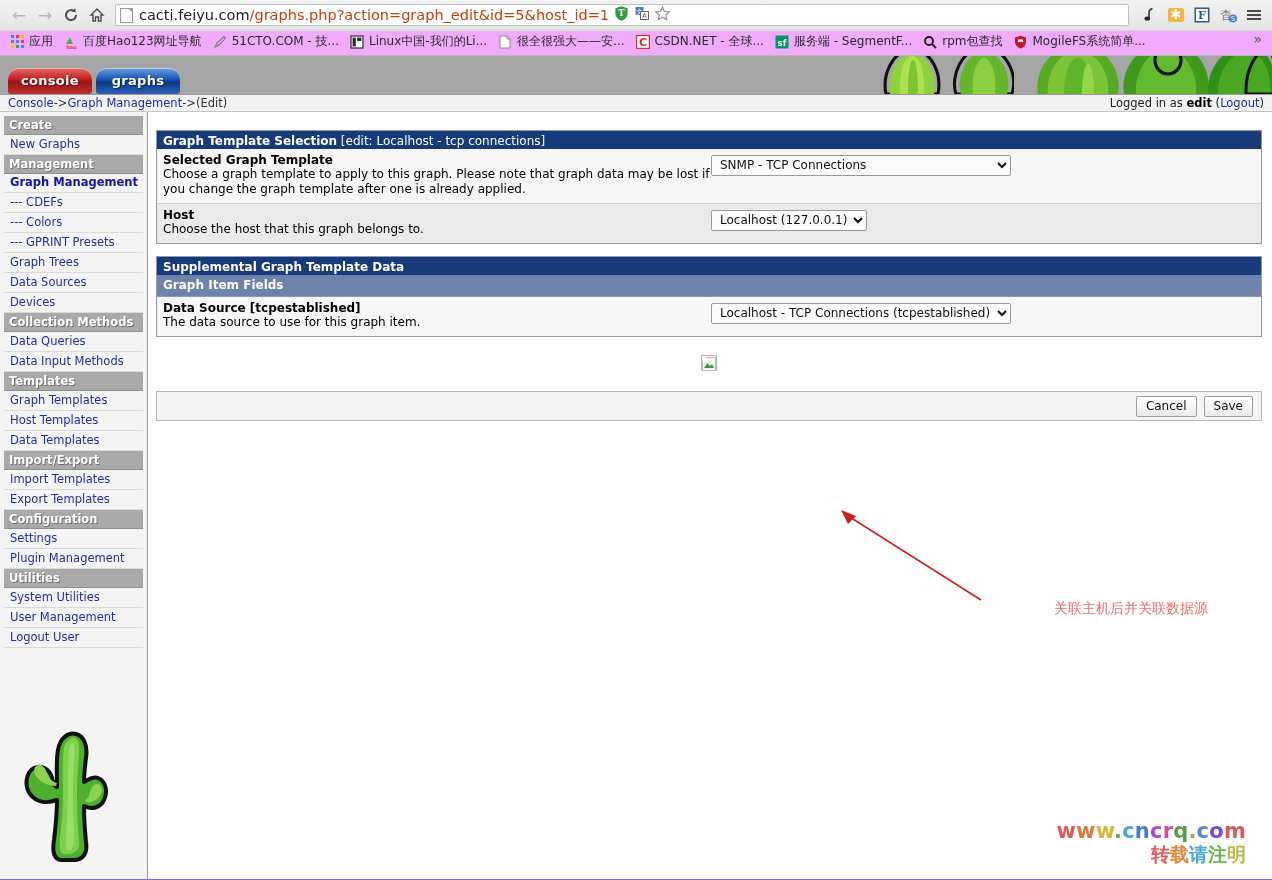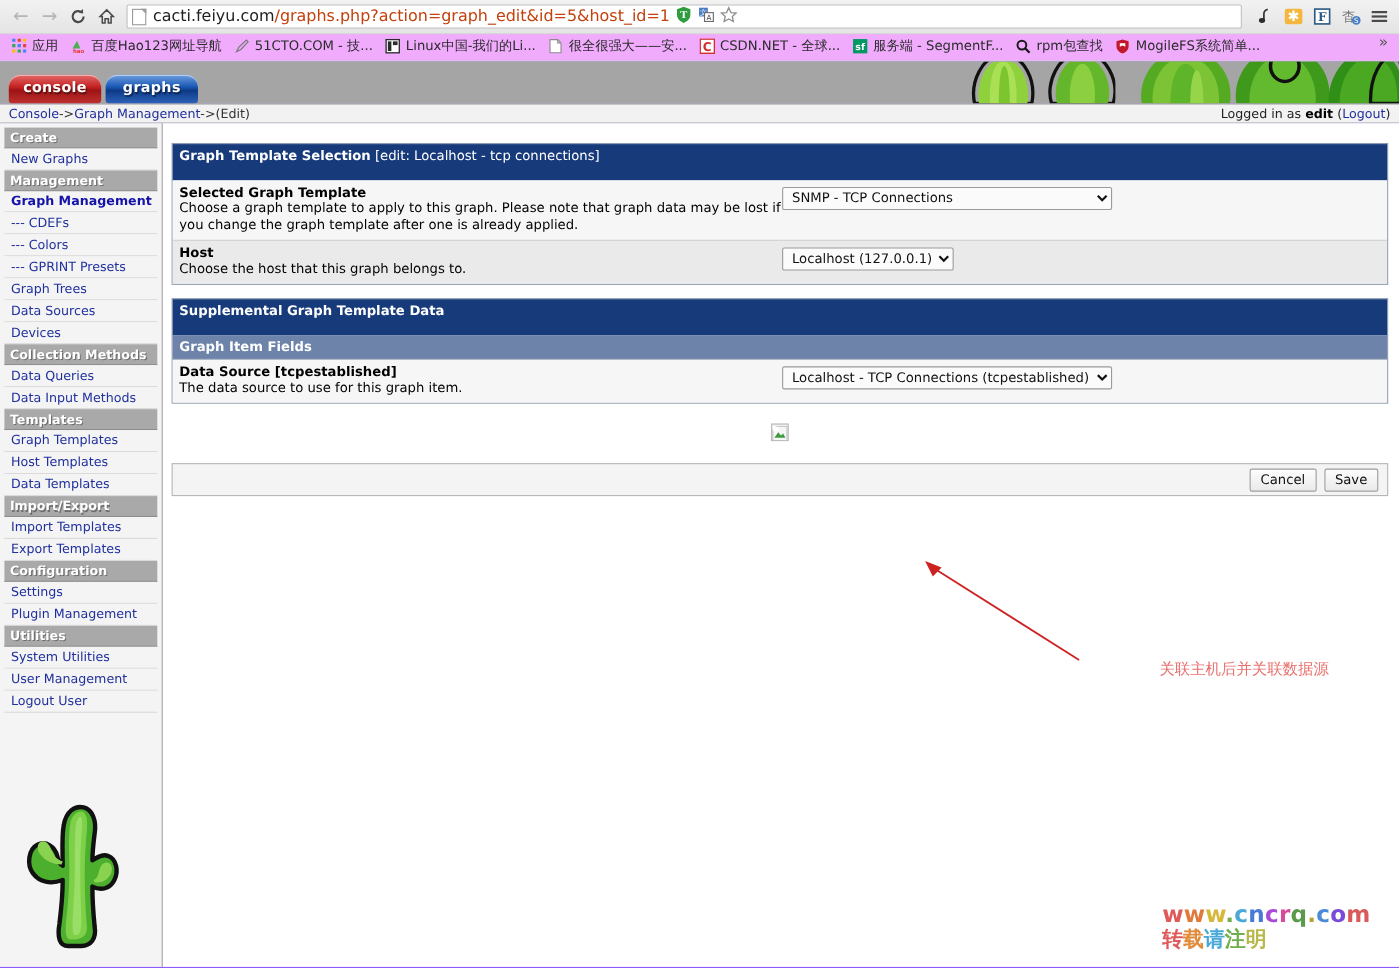--- a/index.html
+++ b/index.html
@@ -247,21 +247,21 @@
   .form-box {
     border: 1px solid #8d9bb0;
     margin-top: 12px;
     background: #ffffff;
   }
   .box-title {
     background: #173a7b;
     color: #ffffff;
     font-size: 12px;
     font-weight: bold;
-    padding: 3px 6px 16px 6px;
+    padding: 3px 6px 1px 6px;
     font-family: "DejaVu Sans", "Liberation Sans", sans-serif;
   }
   .box-title .sub { font-weight: normal; }
   .sub-title {
     background: #6d83aa;
     color: #ffffff;
     font-size: 12px;
     font-weight: bold;
     padding: 3px 6px 4px 6px;
     border-bottom: 1px solid #8d9bb0;
@@ -343,21 +343,21 @@
     color: #e8706d;
     font-family: "DejaVu Sans", "Liberation Sans", sans-serif;
     white-space: nowrap;
   }
 
   
   #watermark {
     position: absolute;
     right: 26px;
     bottom: 14px;
-    text-align: left;
+    text-align: right;
     font-weight: bold;
     line-height: 1.12;
     font-family: "DejaVu Sans", "Liberation Sans", sans-serif;
     margin-left: 17px;
   }
   #wm-line1 { font-size: 21px; letter-spacing: .2px; }
   #wm-line2 { font-size: 19px; }
   #wm-line1 span, #wm-line2 span { display: inline; }
 </style>
 </head>

